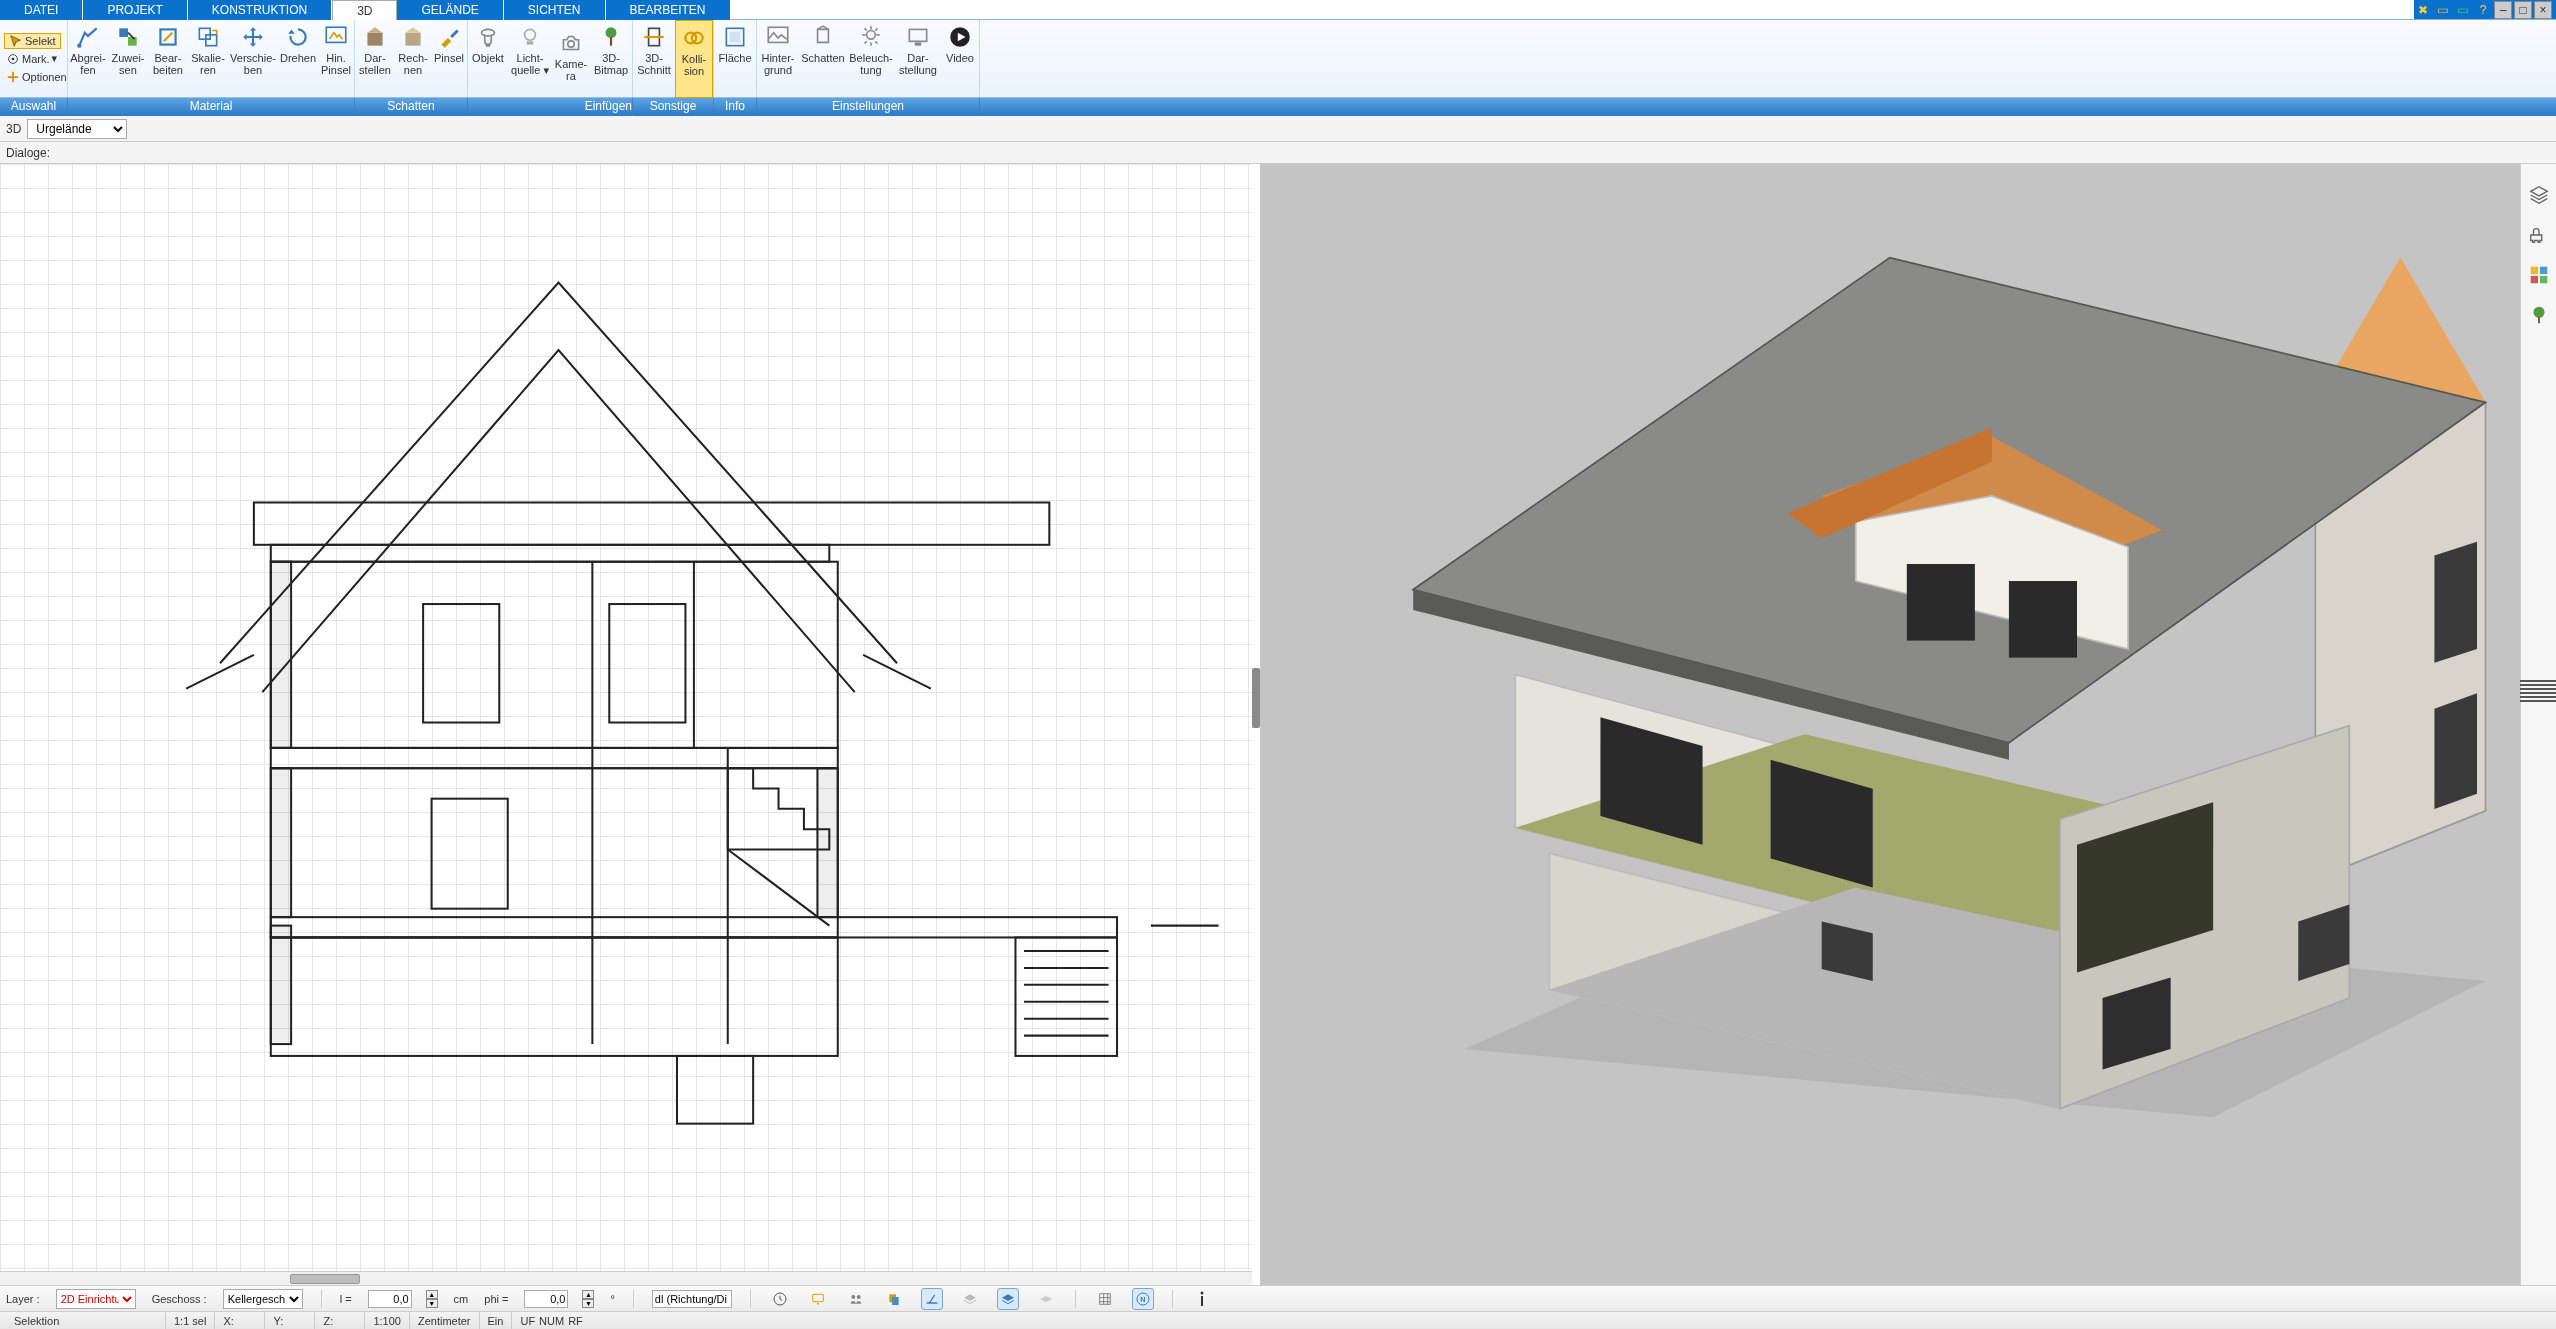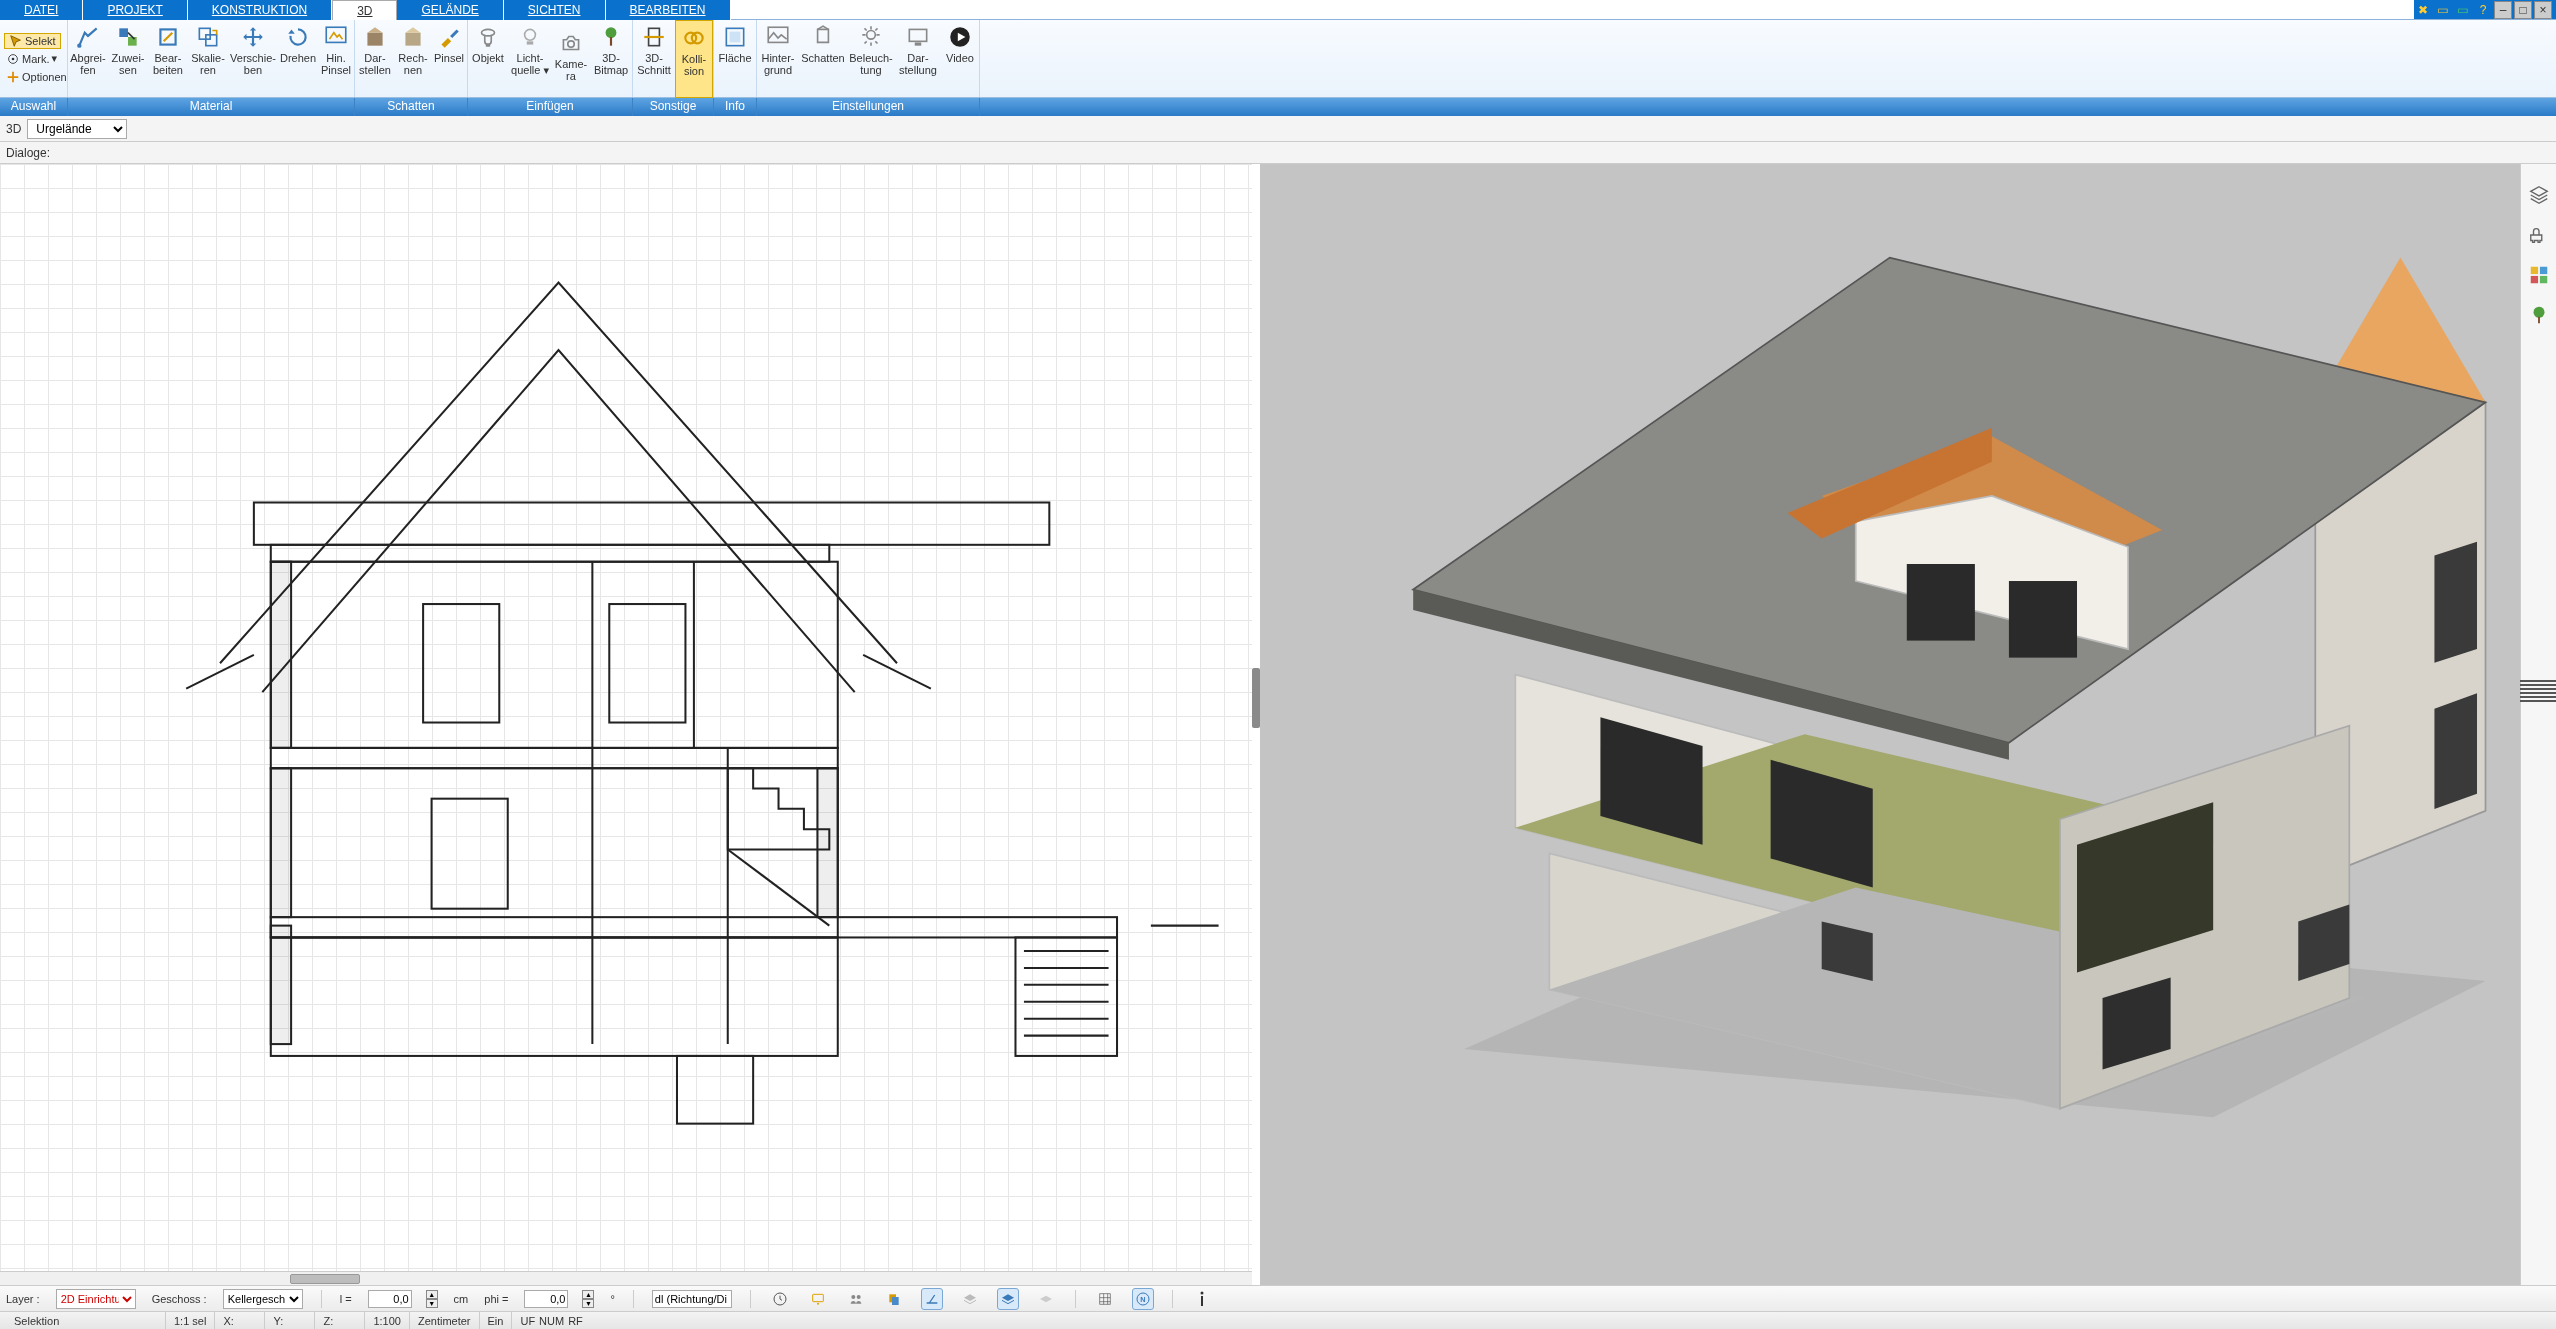--- a/index.html
+++ b/index.html
@@ -1,20 +1,20 @@
 <!DOCTYPE html>
 <html><head>
 <meta charset="utf-8">
 <style>
 * { margin: 0; padding: 0; box-sizing: border-box; font-family: "Segoe UI", Tahoma, sans-serif; }
 html, body { width: 100%; height: 100%; background: #fff; overflow: hidden; }
 
 
 .menubar { display: flex; height: 20px; background: #fff; border-bottom: 1px solid #8db2d9; font-size: 12px; }
-.menubar .tab { padding: 2px 24px; height: 20px; line-height: 16px; color: #fff; background: #0a71cc; border-right: 1px solid #fff; cursor: pointer; text-decoration: underline; }
+.menubar .tab { padding: 2px 24px; height: 20px; line-height: 16px; color: #fff; background: #0a71cc; border-right: 1px solid #fff; cursor: pointer; }
 .menubar .tab.active { background: #fff; color: #333; border: 1px solid #aaa; border-bottom: none; }
 .menubar .spacer { flex: 1; }
 .titlebar-icons { display: flex; align-items: center; gap: 2px; padding-right: 4px; background: #0a71cc; }
 .titlebar-icons .tico { width: 18px; height: 18px; display: flex; align-items: center; justify-content: center; color: #fff; font-size: 12px; cursor: pointer; }
 .titlebar-icons .tico.min { background: #ccc; color:#333; border:1px solid #888;}
 .titlebar-icons .tico.max { background: #ccc; color:#333; border:1px solid #888;}
 .titlebar-icons .tico.close { background: #ccc; color:#333; border:1px solid #888;}
 
 
 .ribbon { display: flex; height: 78px; background: linear-gradient(#f8fbff,#eaf3fc); border-bottom: 1px solid #9bbde0; font-size: 11px; }
@@ -326,21 +326,21 @@
         </div>
       </div>
     </div>
 </div>
 
 <div class="group-label-bar">
   <div class="glabel" style="width:68px">Auswahl</div>
   <div id="group-labels" style="display:flex">
       <div class="glabel" style="width: 287px;">Material</div>
       <div class="glabel" style="width: 113px;">Schatten</div>
-      <div class="glabel" style="width: 165px;">Einfügen</div>
+      <div class="glabel" style="width: 165px; text-align: right;">Einfügen</div>
       <div class="glabel" style="width: 81px;">Sonstige</div>
       <div class="glabel" style="width: 43px;">Info</div>
       <div class="glabel" style="width: 223px;">Einstellungen</div>
     </div>
 </div>
 
 <div class="subbar1">
   <span class="lbl3d">3D</span>
   <select style="width:100px">
     <option>Urgelände</option>

